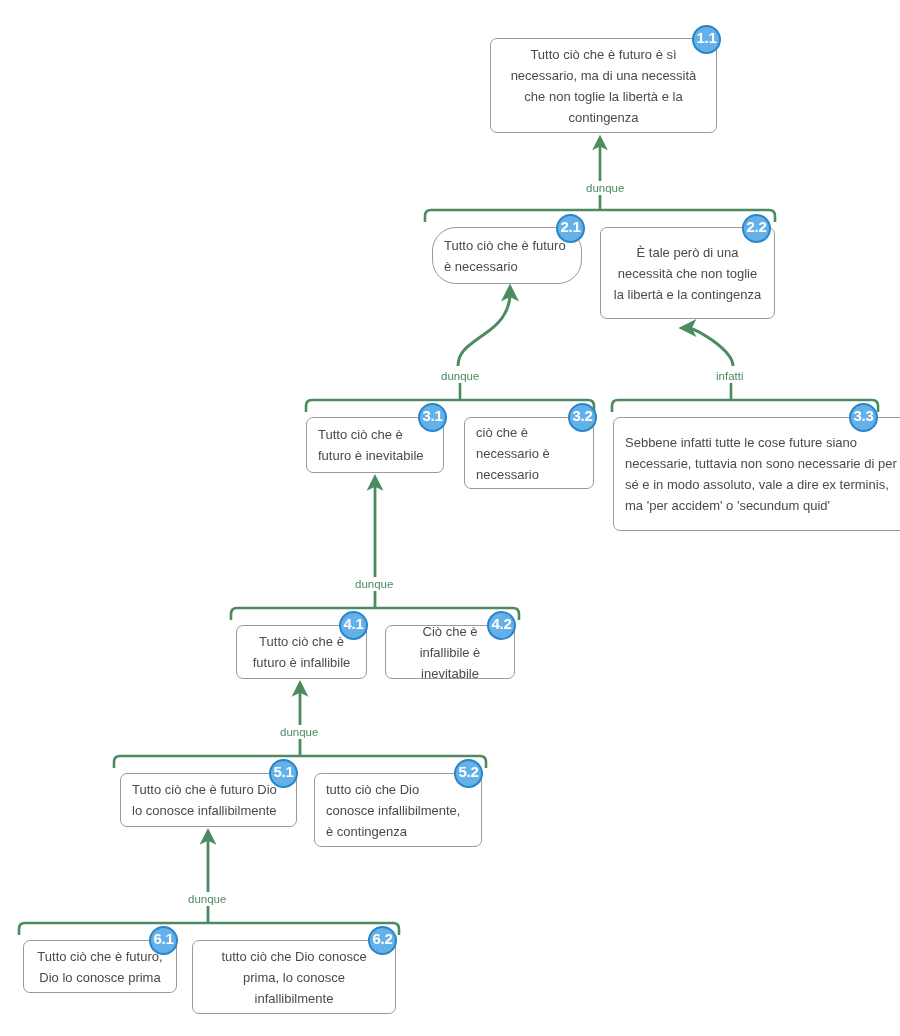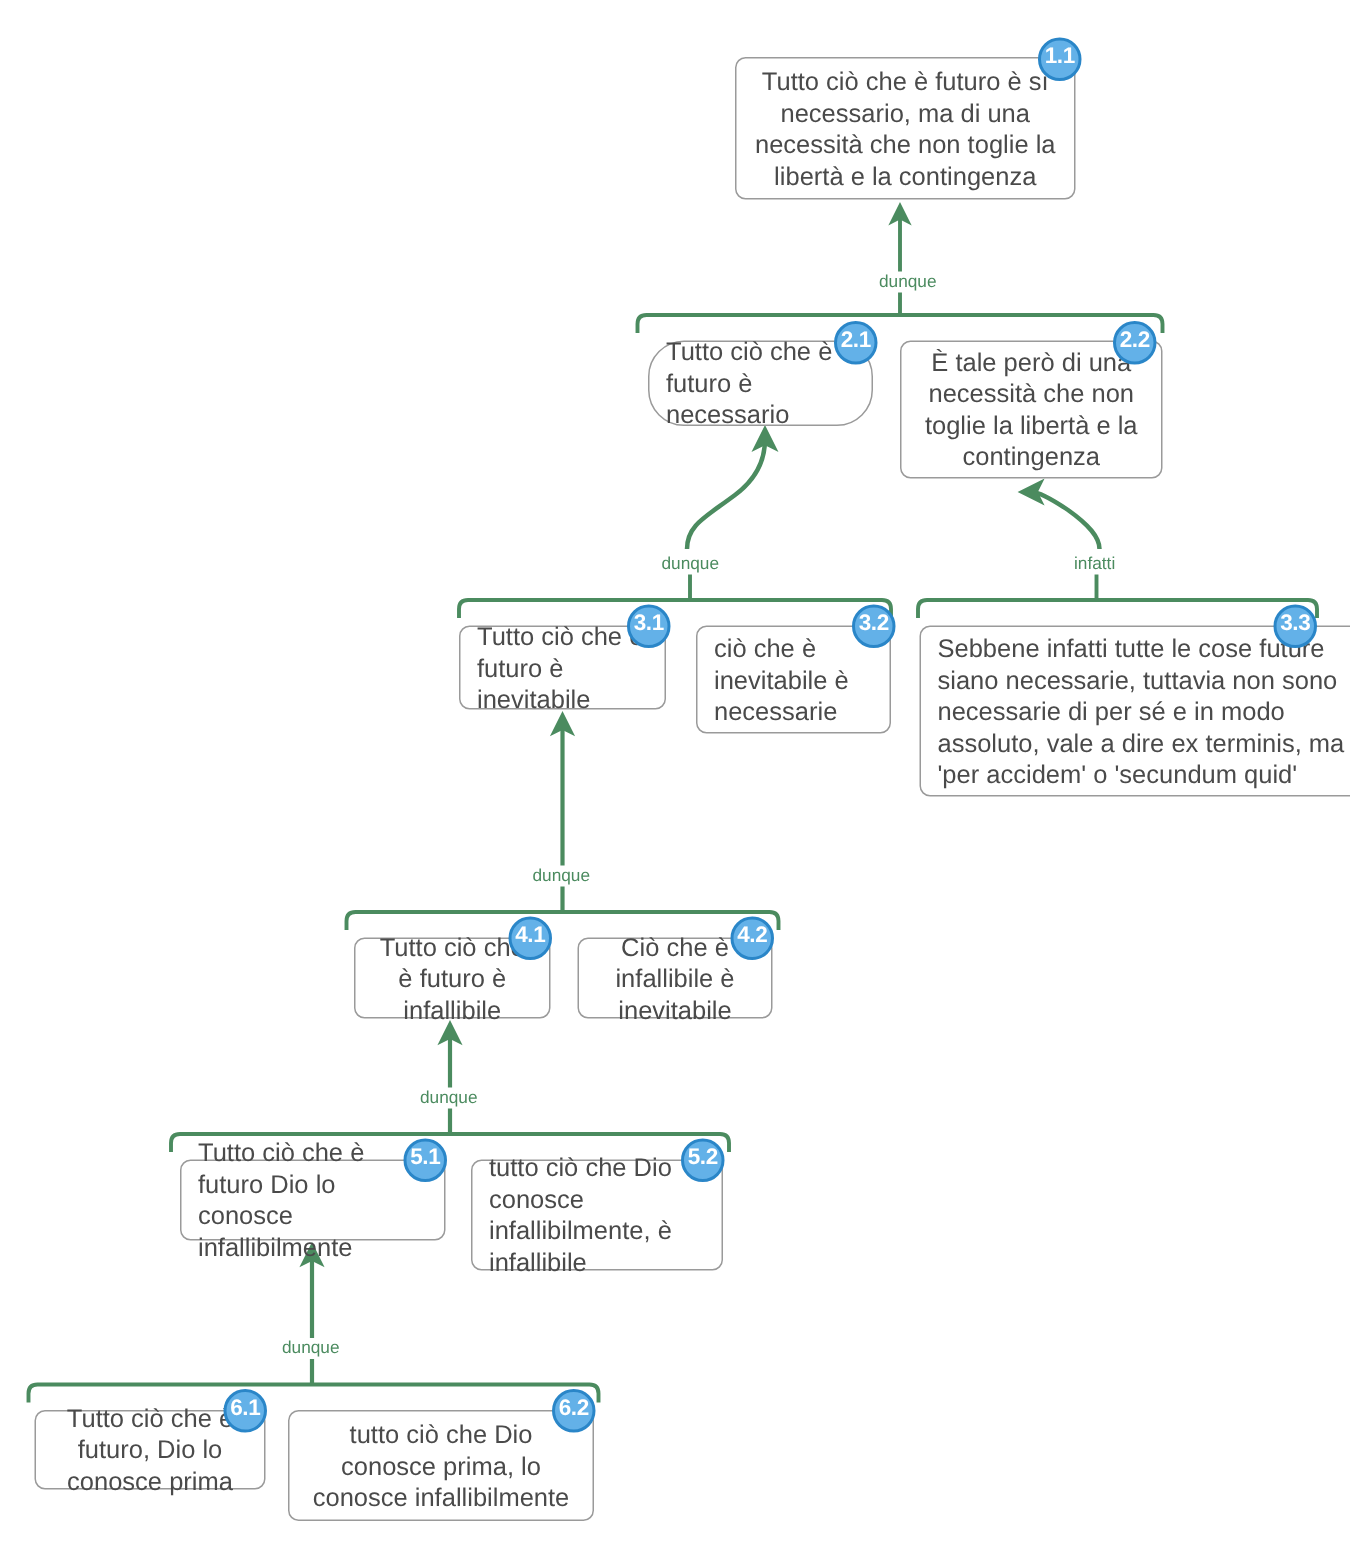--- a/index.html
+++ b/index.html
@@ -25,21 +25,21 @@
     height: 1036px;
     pointer-events: none;
   }
   .node {
     position: absolute;
     box-sizing: border-box;
     background: #ffffff;
     border: 1px solid #9a9a9a;
     border-radius: 7px;
     color: #4a4a4a;
-    font-size: 17px;
+    font-size: 13px;
     line-height: 21px;
     padding: 7px 11px;
     display: flex;
     flex-direction: column;
     justify-content: center;
   }
   .node.center { text-align: center; }
   .node.left   { text-align: left; }
   .badge {
     position: absolute;
@@ -126,21 +126,21 @@
     <span>È tale però di una necessità che non toglie la libertà e la contingenza</span>
   </div>
   <div class="badge" style="left:742px; top:214px;">2.2</div>
 
   <div class="node left" style="left:306px; top:417px; width:138px; height:56px;">
     <span>Tutto ciò che è futuro è inevitabile</span>
   </div>
   <div class="badge" style="left:418px; top:403px;">3.1</div>
 
   <div class="node left" style="left:464px; top:417px; width:130px; height:72px;">
-    <span>ciò che è inevitabile è necessarie</span>
+    <span>ciò che è necessario è necessario</span>
   </div>
   <div class="badge" style="left:568px; top:403px;">3.2</div>
 
   <div class="node left" style="left:613px; top:417px; width:303px; height:114px;">
     <span>Sebbene infatti tutte le cose future siano necessarie, tuttavia non sono necessarie di per sé e in modo assoluto, vale a dire ex terminis, ma 'per accidem' o 'secundum quid'</span>
   </div>
   <div class="badge" style="left:849px; top:403px;">3.3</div>
 
   <div class="node center" style="left:236px; top:625px; width:131px; height:54px;">
     <span>Tutto ciò che è futuro è infallibile</span>
@@ -151,21 +151,21 @@
     <span>Ciò che è infallibile è inevitabile</span>
   </div>
   <div class="badge" style="left:487px; top:611px;">4.2</div>
 
   <div class="node left" style="left:120px; top:773px; width:177px; height:54px;">
     <span>Tutto ciò che è futuro Dio lo conosce infallibilmente</span>
   </div>
   <div class="badge" style="left:269px; top:759px;">5.1</div>
 
   <div class="node left" style="left:314px; top:773px; width:168px; height:74px;">
-    <span>tutto ciò che Dio conosce infallibilmente, è infallibile</span>
+    <span>tutto ciò che Dio conosce infallibilmente, è contingenza</span>
   </div>
   <div class="badge" style="left:454px; top:759px;">5.2</div>
 
   <div class="node center" style="left:23px; top:940px; width:154px; height:53px;">
     <span>Tutto ciò che è futuro, Dio lo conosce prima</span>
   </div>
   <div class="badge" style="left:149px; top:926px;">6.1</div>
 
   <div class="node center" style="left:192px; top:940px; width:204px; height:74px;text-align:center;">
     <span>tutto ciò che Dio conosce prima, lo conosce infallibilmente</span>

